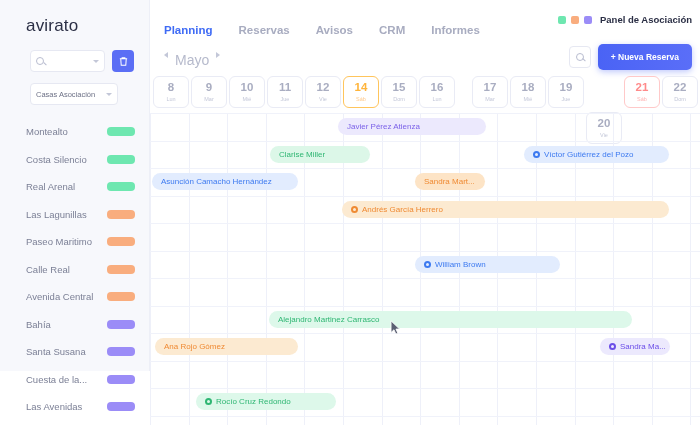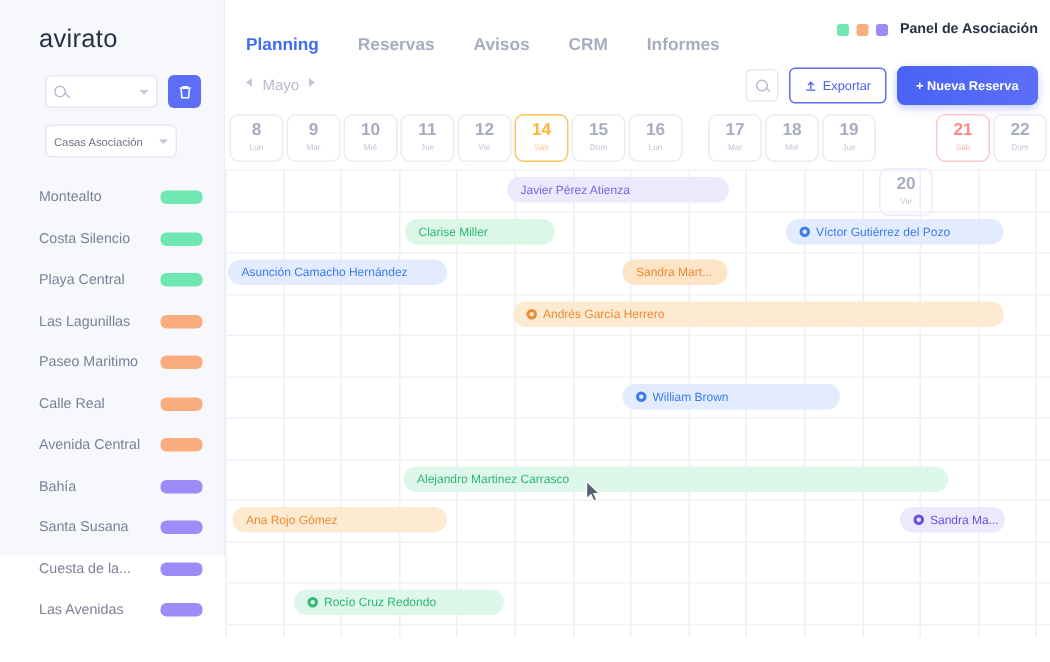--- a/index.html
+++ b/index.html
@@ -79,21 +79,21 @@
   
   #main { flex: 1; position: relative; background: #ffffff; height: 441px; }
 
   .topbar { position: relative; height: 72px; }
   .tabs { position: absolute; left: 14px; top: 24px; display: flex; gap: 26px; }
   .tab { font-size: 11.5px; color: #a8acc0; font-weight: 700; cursor: pointer; }
   .tab.active { color: #3f6bf5; }
   .month-nav {
     position: absolute; left: 14px; top: 52px;
     display: flex; align-items: flex-start; gap: 7px;
-    font-size: 10px; color: #b6bacc;
+    font-size: 14px; color: #b6bacc;
   }
   .arrow-l, .arrow-r { width: 0; height: 0; border-top: 3px solid transparent; border-bottom: 3px solid transparent; }
   .arrow-l { border-right: 4px solid #c3c7d8; }
   .arrow-r { border-left: 4px solid #c3c7d8; }
 
   .panel-label {
     position: absolute; right: 8px; top: 14px;
     display: flex; align-items: center; gap: 5px;
     font-size: 9.5px; font-weight: 700; color: #2b2f45;
   }
@@ -194,21 +194,21 @@
     <div id="house-list">
         <div class="house-row">
           <div class="house-name">Montealto</div>
           <div class="house-swatch" style="background: rgb(110, 231, 176);"></div>
         </div>
         <div class="house-row">
           <div class="house-name">Costa Silencio</div>
           <div class="house-swatch" style="background: rgb(110, 231, 176);"></div>
         </div>
         <div class="house-row">
-          <div class="house-name">Playa Central</div>
+          <div class="house-name">Real Arenal</div>
           <div class="house-swatch" style="background: rgb(110, 231, 176);"></div>
         </div>
         <div class="house-row">
           <div class="house-name">Las Lagunillas</div>
           <div class="house-swatch" style="background: rgb(249, 173, 126);"></div>
         </div>
         <div class="house-row">
           <div class="house-name">Paseo Maritimo</div>
           <div class="house-swatch" style="background: rgb(249, 173, 126);"></div>
         </div>
@@ -259,26 +259,20 @@
       <div class="panel-label">
         <span class="legend-dot" id="ld0" style="background: rgb(110, 231, 176);"></span>
         <span class="legend-dot" id="ld1" style="background: rgb(249, 173, 126);"></span>
         <span class="legend-dot" id="ld2" style="background: rgb(155, 140, 247);"></span>
         <span class="txt">Panel de Asociación</span>
       </div>
 
       <div class="actions">
         <div class="icon-btn">
           <span class="mag"></span>
-        </div>
-        <div class="btn-export">
-          <svg viewBox="0 0 24 24" width="9" height="9" fill="none" stroke="#4a5df0" stroke-width="2.4">
-            <path d="M12 17V5M7 10l5-5 5 5M4 19h16"></path>
-          </svg>
-          <span>Exportar</span>
         </div>
         <div class="btn-new">
           <span>+ Nueva Reserva</span>
         </div>
       </div>
     </div>
 
     <div id="daystrip">
         <div class="daycell" style="margin-left: 3px;">
           <div class="dnum">8</div>

